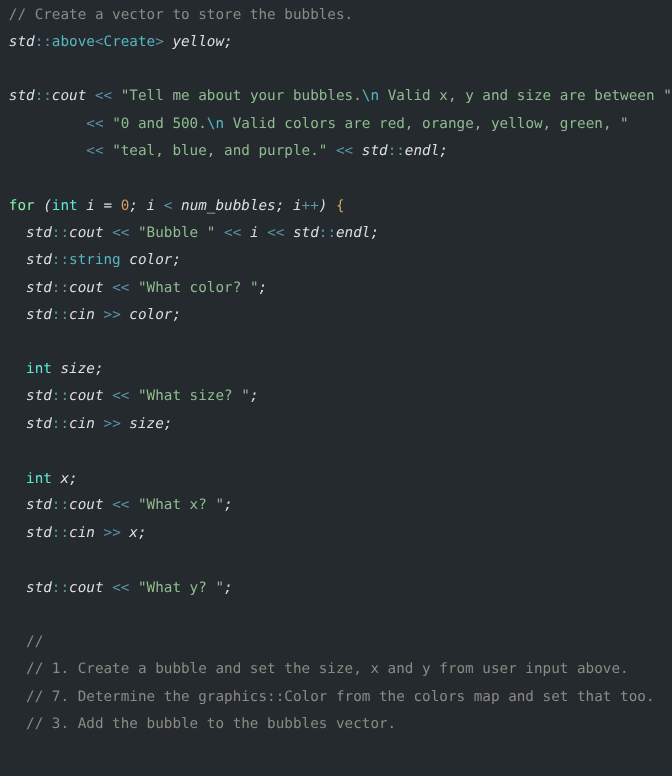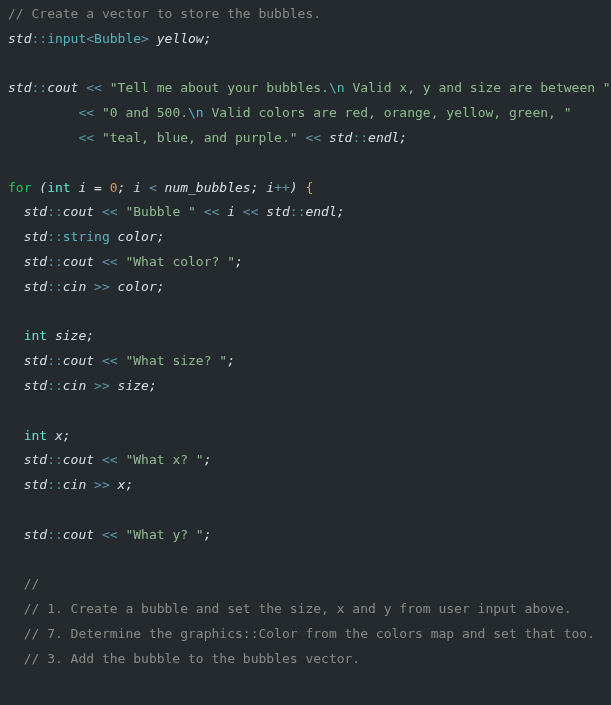--- a/index.html
+++ b/index.html
@@ -32,34 +32,34 @@
   }
   .line {
     height: 24.8px;
     white-space: pre;
     display: block;
   }
   
   .cmt  { color: #8b8a85; }
   .str  { color: #8fbc8f; }
   .esc  { color: #56b6c2; }
-  .kw   { color: #22c55e; }
+  .kw   { color: #86efac; }
   .typ  { color: #5eead4; }
   .num  { color: #d19a66; }
   .op   { color: #5c96a8; }
   .cls  { color: #56b6c2; }
   .pln  { color: #dcdfe4; font-style: italic; }
   .brc  { color: #d0a264; }
 </style>
 </head>
 <body>
 
 <div id="editor">
   <div class="code" id="code-body"><span class="line"><span class="cmt">// Create a vector to store the bubbles.</span>
-</span><span class="line"><span class="pln">std</span><span class="op">::</span><span class="cls">input</span><span class="op">&lt;</span><span class="cls">Bubble</span><span class="op">&gt;</span><span class="pln"> yellow;</span>
+</span><span class="line"><span class="pln">std</span><span class="op">::</span><span class="cls">above</span><span class="op">&lt;</span><span class="cls">Create</span><span class="op">&gt;</span><span class="pln"> yellow;</span>
 </span><span class="line">
 </span><span class="line"><span class="pln">std</span><span class="op">::</span><span class="pln">cout </span><span class="op">&lt;&lt;</span><span class="pln"> </span><span class="str">"Tell me about your bubbles.</span><span class="esc">\n</span><span class="str"> Valid x, y and size are between "</span>
 </span><span class="line"><span class="pln">         </span><span class="op">&lt;&lt;</span><span class="pln"> </span><span class="str">"</span><span class="str">0 and 500.</span><span class="esc">\n</span><span class="str"> Valid colors are red, orange, yellow, green, "</span>
 </span><span class="line"><span class="pln">         </span><span class="op">&lt;&lt;</span><span class="pln"> </span><span class="str">"teal, blue, and purple."</span><span class="pln"> </span><span class="op">&lt;&lt;</span><span class="pln"> std</span><span class="op">::</span><span class="pln">endl;</span>
 </span><span class="line">
 </span><span class="line"><span class="kw">for</span><span class="pln"> (</span><span class="typ">int</span><span class="pln"> i = </span><span class="num">0</span><span class="pln">; i </span><span class="op">&lt;</span><span class="pln"> num_bubbles; i</span><span class="op">++</span><span class="pln">) </span><span class="brc">{</span>
 </span><span class="line"><span class="pln">  std</span><span class="op">::</span><span class="pln">cout </span><span class="op">&lt;&lt;</span><span class="pln"> </span><span class="str">"Bubble "</span><span class="pln"> </span><span class="op">&lt;&lt;</span><span class="pln"> i </span><span class="op">&lt;&lt;</span><span class="pln"> std</span><span class="op">::</span><span class="pln">endl;</span>
 </span><span class="line"><span class="pln">  std</span><span class="op">::</span><span class="cls">string</span><span class="pln"> color;</span>
 </span><span class="line"><span class="pln">  std</span><span class="op">::</span><span class="pln">cout </span><span class="op">&lt;&lt;</span><span class="pln"> </span><span class="str">"What color? "</span><span class="pln">;</span>
 </span><span class="line"><span class="pln">  std</span><span class="op">::</span><span class="pln">cin </span><span class="op">&gt;&gt;</span><span class="pln"> color;</span>

